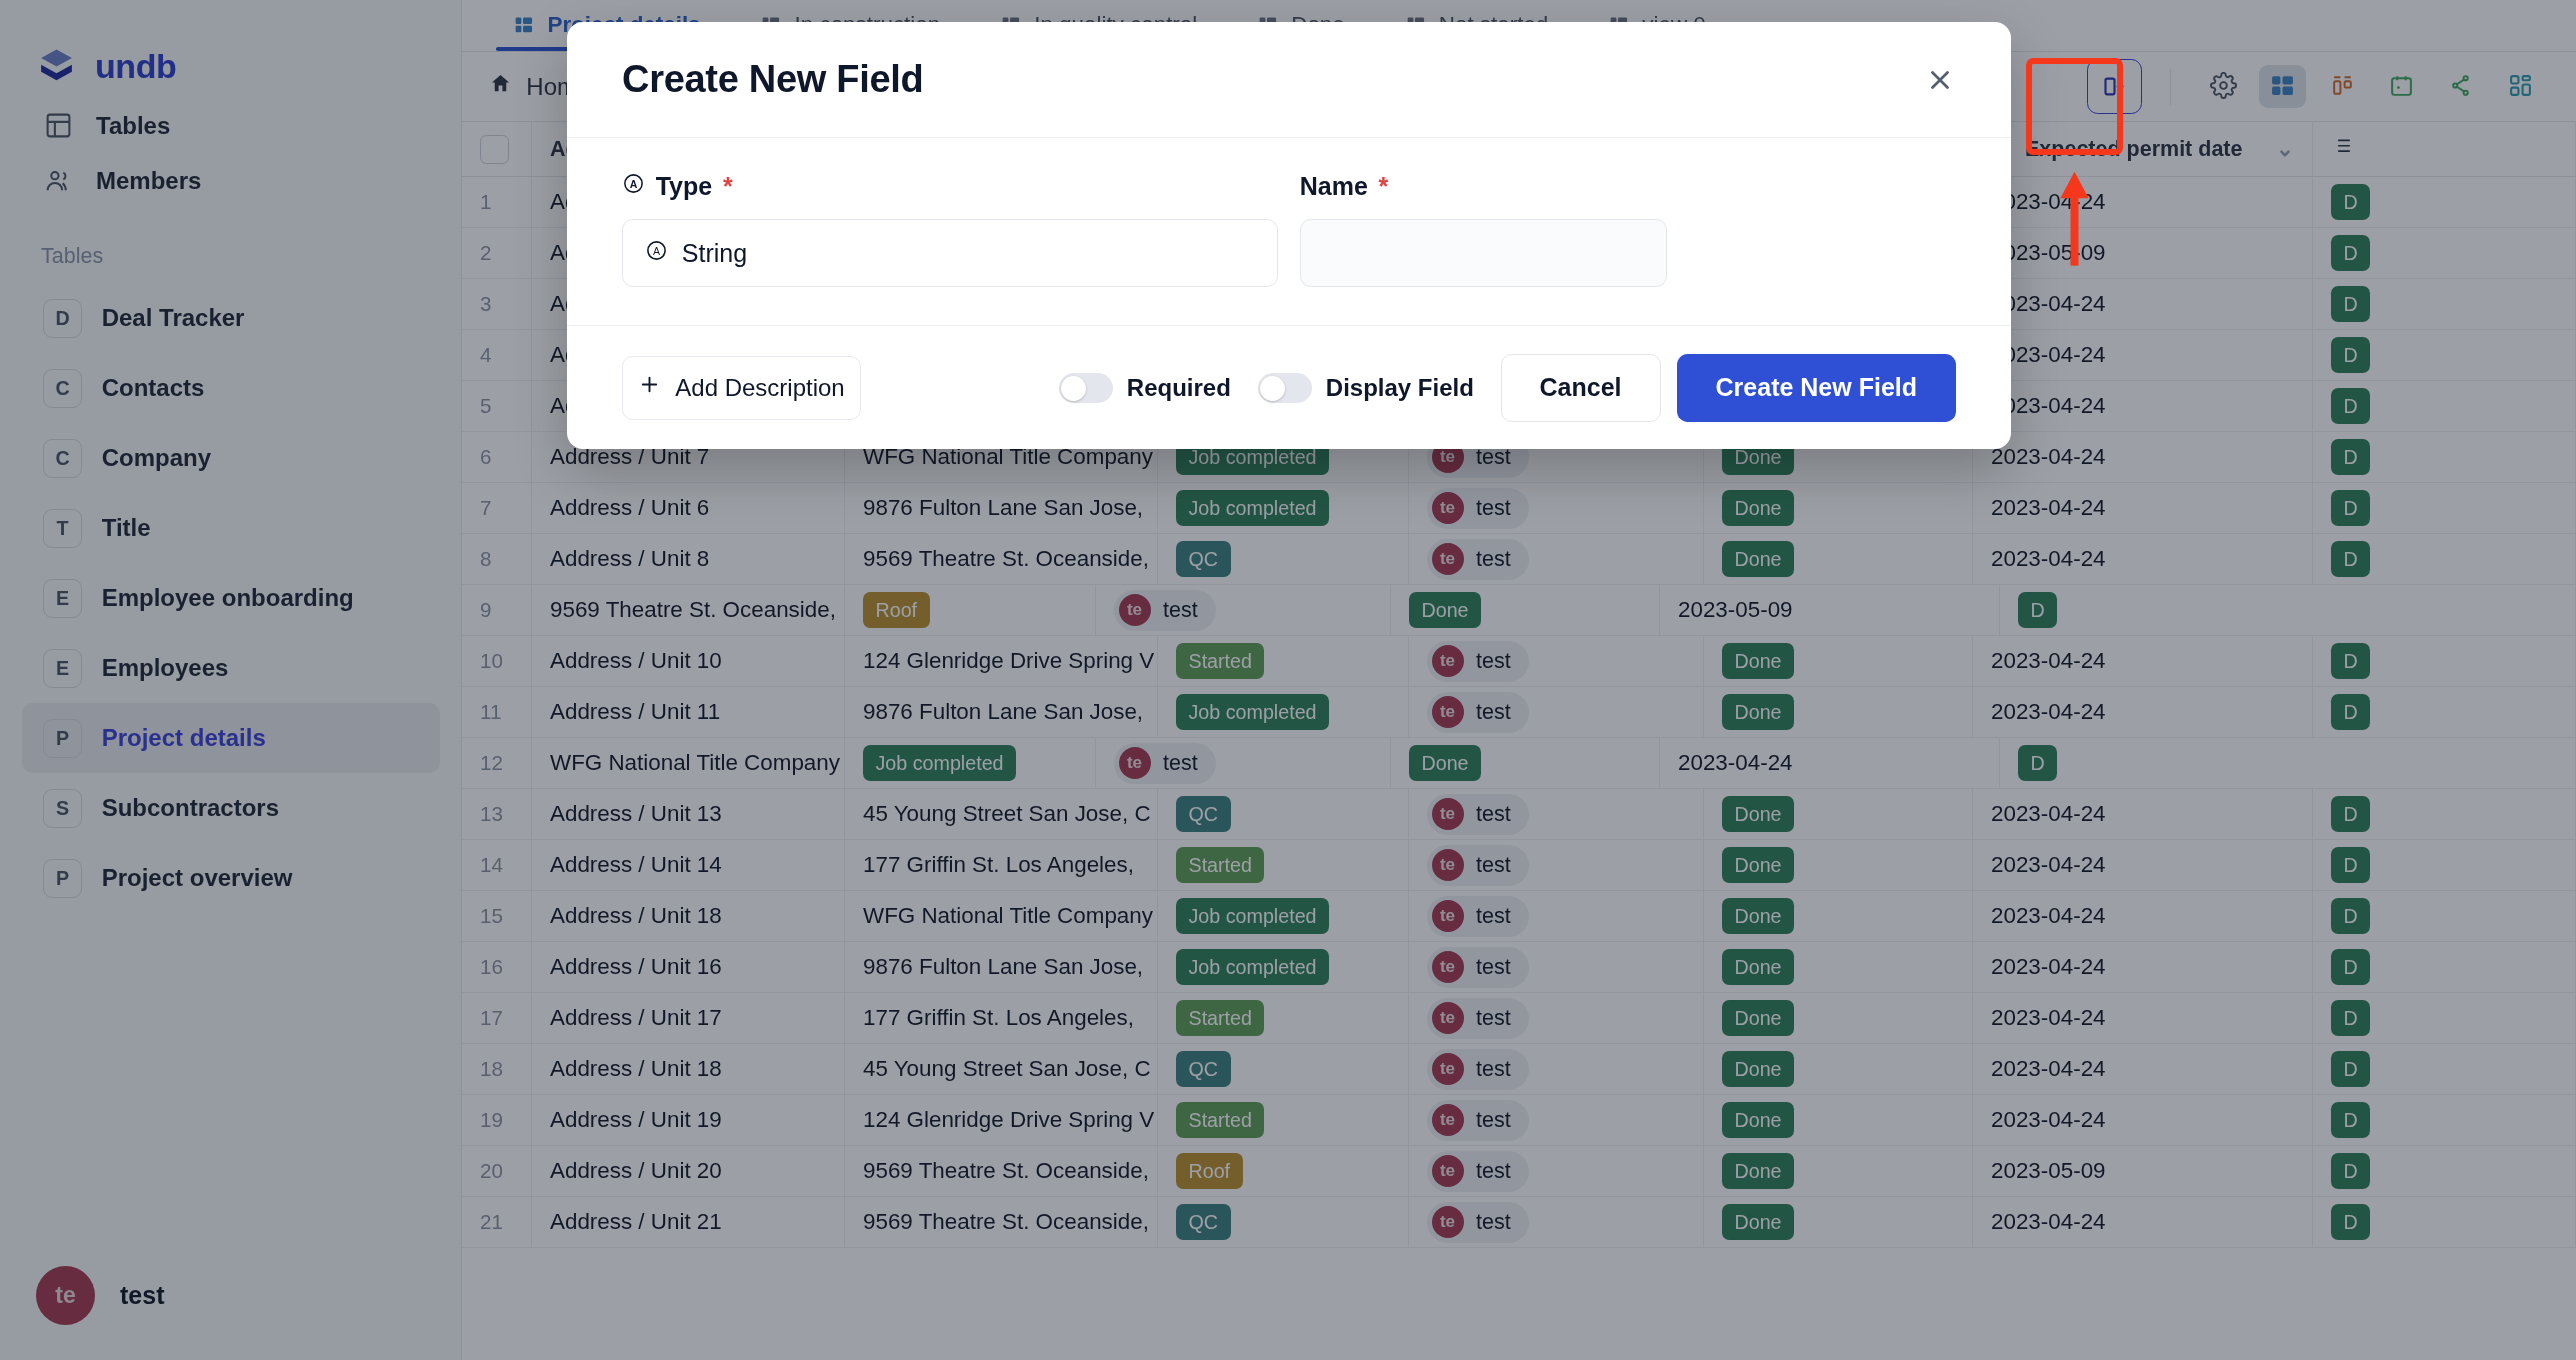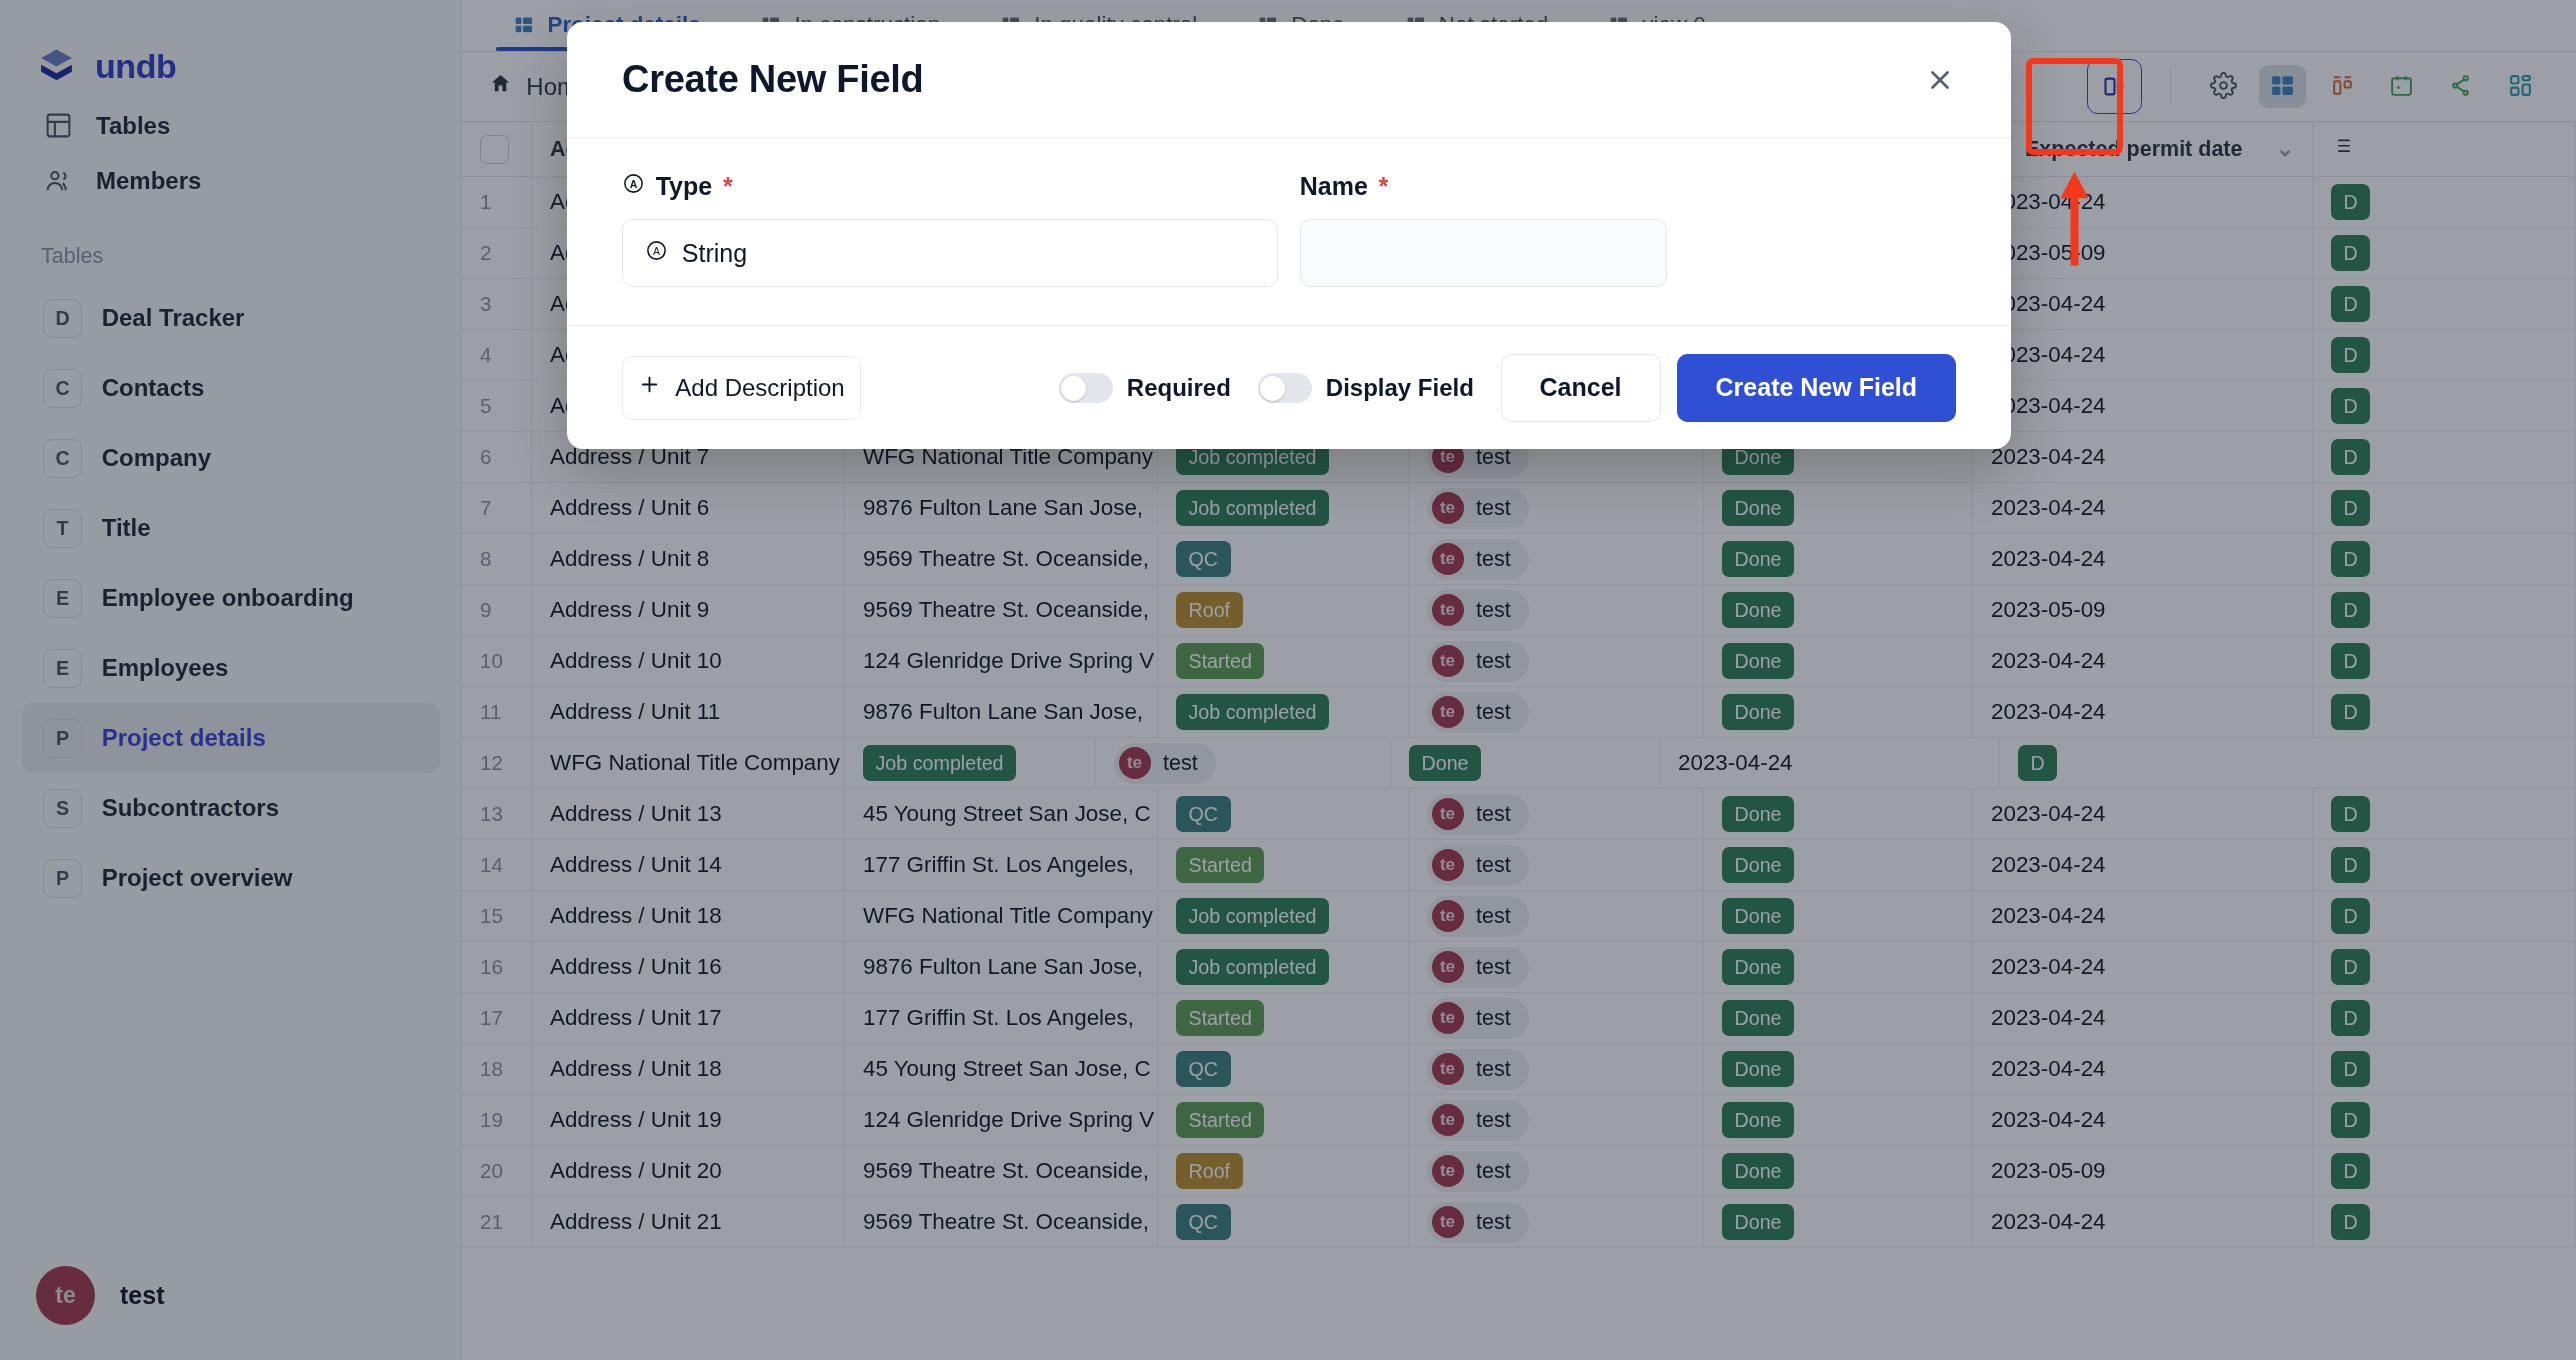--- a/index.html
+++ b/index.html
@@ -644,21 +644,20 @@
             <div class="cell c-status">
               <span class="pill" style="background:#2d8059">Done</span>
             </div>
             <div class="cell c-date">2023-04-24</div>
             <div class="cell c-last">
               <span class="pill" style="background:#2d8059">D</span>
             </div>
           </div>
           <div class="row">
             <div class="cell c-num">9</div>
-            <div class="cell c-addr">Address / Unit 9</div>
             <div class="cell c-site">9569 Theatre St. Oceanside,</div>
             <div class="cell c-stage">
               <span class="pill" style="background:#b89030">Roof</span>
             </div>
             <div class="cell c-user">
               <span class="user-chip">
                 <span class="avatar-sm">te</span>
                 <span class="nm">test</span>
               </span>
             </div>

